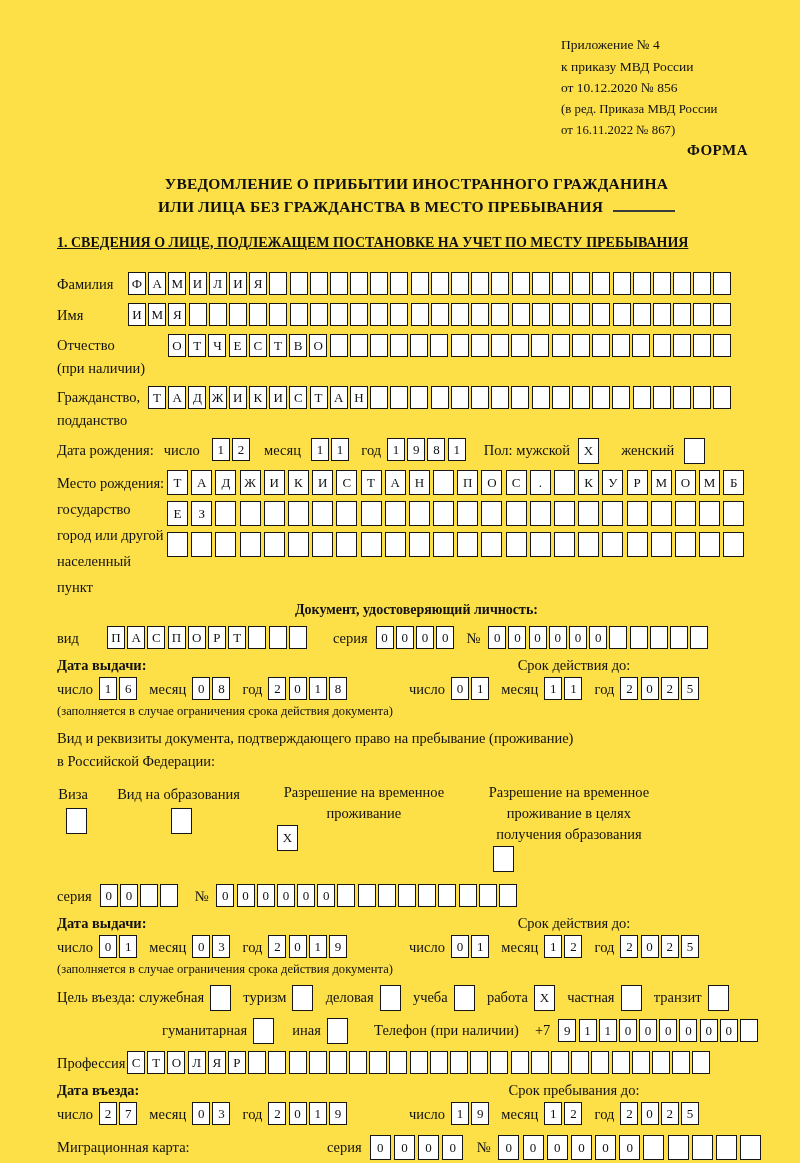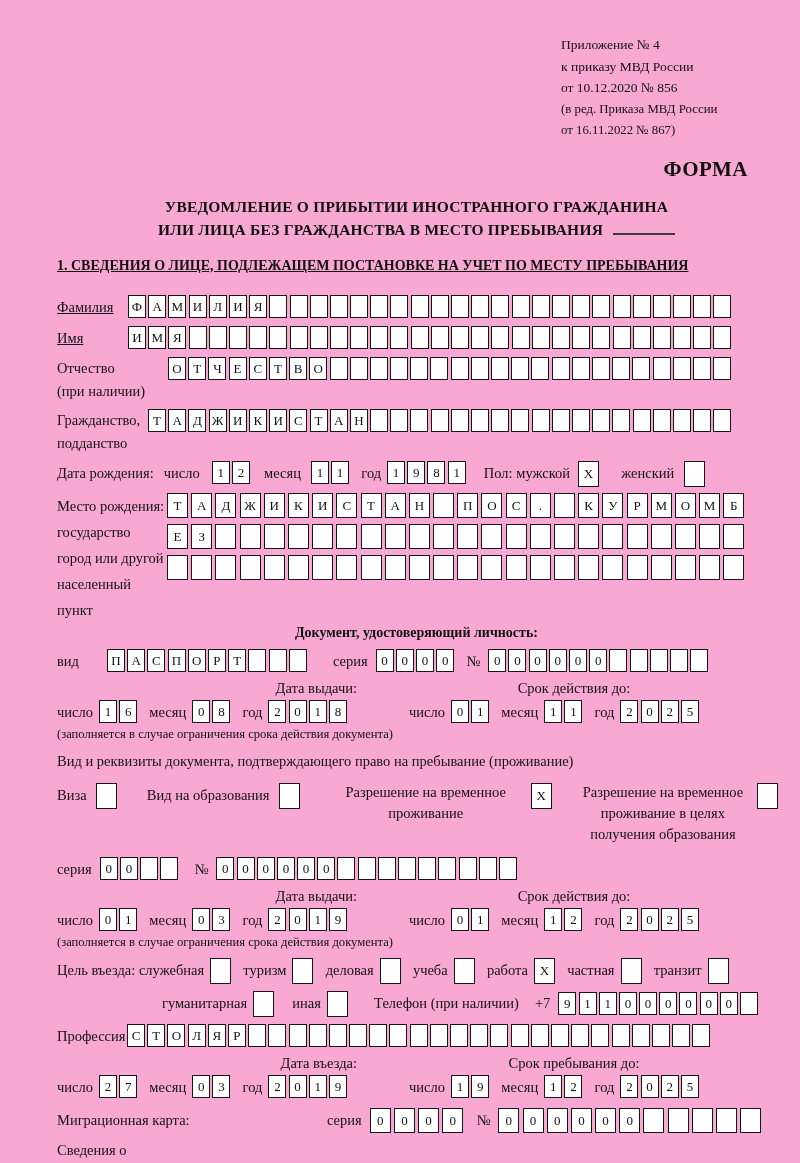--- a/index.html
+++ b/index.html
@@ -1,63 +1,63 @@
 <!DOCTYPE html>
 <html><head>
 <meta charset="utf-8">
 <style>
   html,body{margin:0;padding:0;background:#fff;}
   .page{width:800px;height:1163px;box-sizing:border-box;padding:34px 24px 8px 57px;
         font-family:"Liberation Serif","DejaVu Serif",serif;font-size:14.5px;color:#111;
-        background:#f9a8d4;overflow:hidden;position:relative;}
+        background:#fde047;overflow:hidden;position:relative;}
   
   .appendix{margin-left:504px;width:215px;line-height:21.5px;font-size:13.5px;}
   .appendix .ed{font-size:12.8px;}
-  .forma{text-align:right;padding-right:28px;font-weight:bold;font-size:21px;margin-top:15px;letter-spacing:.5px;}
+  .forma{text-align:right;padding-right:28px;font-weight:bold;font-size:15px;letter-spacing:.5px;}
   
   .title{text-align:center;font-weight:bold;font-size:15.5px;line-height:23px;margin-top:13px;letter-spacing:.2px;}
   .tline{display:inline-block;width:62px;border-bottom:2.5px solid #3a3a3a;height:13px;margin-left:10px;}
   .sec1{font-weight:bold;font-size:14px;margin-top:17px;margin-bottom:21px;white-space:nowrap;text-decoration:underline;}
   
   .frow{display:flex;align-items:flex-start;margin-bottom:6px;}
   .lbl{white-space:nowrap;line-height:25px;}
   .lblcol{display:flex;flex-direction:column;flex-shrink:0;line-height:23px;}
   .cells{display:inline-flex;flex-wrap:nowrap;}
   .cell{display:inline-flex;align-items:center;justify-content:center;box-sizing:content-box;
         width:16px;height:21px;border:1.7px solid #161616;margin-right:2.2px;
         font-size:13px;line-height:1;flex-shrink:0;background:#fff;}
   .cells-lg .cell{width:19px;height:23px;margin-right:3.2px;}
   .checkbox .cell{width:19px;height:24px;}
   .w50{width:50px;flex-shrink:0;}
   .w70{width:70px;flex-shrink:0;}
-  .w71{width:71px;flex-shrink:0;text-decoration:underline;}
+  .w71{width:71px;flex-shrink:0;}
   .w88{width:88px;flex-shrink:0;}
   .w91{width:91px;flex-shrink:0;}
   .w110{width:110px;flex-shrink:0;}
   .w111{width:111px;flex-shrink:0;}
   .mr6{margin-right:6px;}.mr8{margin-right:8px;}.mr10{margin-right:10px;}
   .mr12{margin-right:12px;}.mr14{margin-right:14px;}.mr16{margin-right:16px;}
   .mr20{margin-right:20px;}.mr24{margin-right:24px;}.mr28{margin-right:28px;}
   .bp-rows .cells{margin-bottom:6px;display:flex;}
   .dochead{text-align:center;font-weight:bold;font-size:14px;margin:2px 0 8px;}
   
   .dpair{display:flex;margin-top:3px;}
   .dcol-l{width:352px;flex-shrink:0;}
   .dcol-r{flex:1;}
   .dtitle{margin-bottom:3px;}
-  .dcol-l .dtitle{width:300px;text-align:right;}
+  .dcol-l .dtitle{width:300px;text-align:left;font-weight:bold;}
   .dcol-r .dtitle{width:330px;text-align:center;}
   .drow{display:flex;align-items:flex-start;}
   .drow .lbl{margin-right:6px;}
   .drow .cells{margin-right:10px;}
   .dnote{text-align:left;font-size:12.6px;margin-top:2px;margin-bottom:8px;}
   .para{line-height:23px;}
   
   .optrow{display:flex;align-items:flex-start;margin-top:9px;margin-bottom:12px;}
-  .opt{display:flex;align-items:center;}
+  .opt{display:flex;align-items:center;flex-direction:column;}
   .opt.multi{align-items:flex-start;}
   .opt .checkbox{margin-left:9px;margin-top:1px;}
   .opt3label{width:192px;text-align:center;line-height:21px;}
   .opt4label{width:170px;text-align:center;line-height:21px;}
   
   .purporow{display:flex;align-items:center;margin-bottom:7px;}
   .purporow .checkbox{margin-left:6px;}
   .indent105{margin-left:105px;}
 </style>
 </head>
@@ -429,20 +429,21 @@
             <span class="cell">0</span>
             <span class="cell">2</span>
             <span class="cell">5</span>
           </span>
       </div>
     </div>
   </div>
   <div class="dnote">(заполняется в случае ограничения срока действия документа)</div>
 
   <div class="para">Вид и реквизиты документа, подтверждающего право на пребывание (проживание)</div>
+  <div class="para">в Российской Федерации:</div>
 
   <div class="optrow">
     <div class="opt mr28">
       <span class="lbl">Виза</span>
       <span class="cells checkbox">
           <span class="cell"></span>
         </span>
     </div>
     <div class="opt mr28">
       <span class="lbl">Вид на образования</span>

